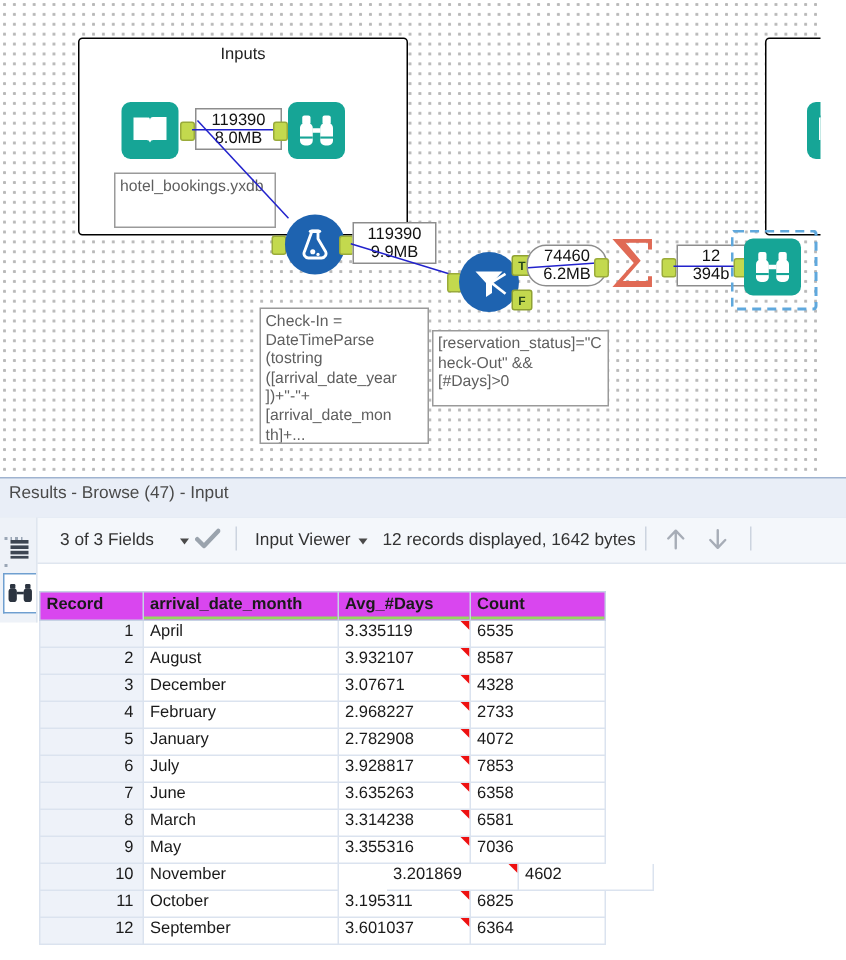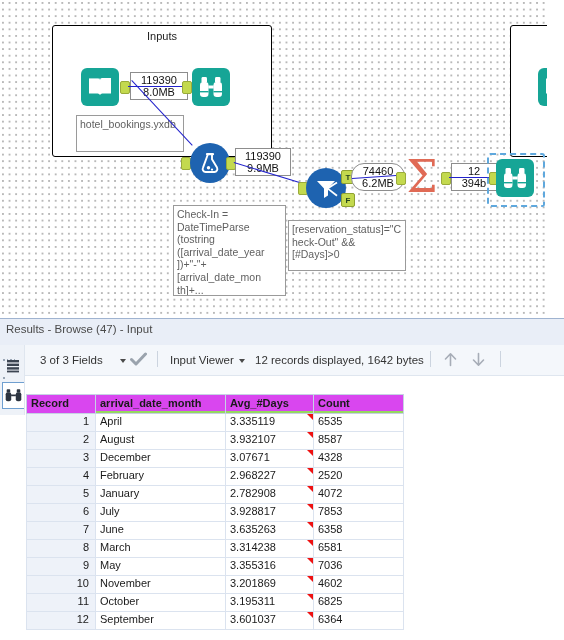--- a/index.html
+++ b/index.html
@@ -345,21 +345,21 @@
           <div class="tr" style="top: 56px; left: 0px;">
             <div class="td rec" style="width: 70px;"><span>3</span></div>
             <div class="td" style="width: 130px;"><span>December</span></div>
             <div class="td" style="width: 88px;"><span>3.07671</span><div class="flag"></div></div>
             <div class="td" style="width: 90px;"><span>4328</span></div>
           </div>
           <div class="tr" style="top: 74px; left: 0px;">
             <div class="td rec" style="width: 70px;"><span>4</span></div>
             <div class="td" style="width: 130px;"><span>February</span></div>
             <div class="td" style="width: 88px;"><span>2.968227</span><div class="flag"></div></div>
-            <div class="td" style="width: 90px;"><span>2520</span></div>
+            <div class="td" style="width: 90px;"><span>2733</span></div>
           </div>
           <div class="tr" style="top: 92px; left: 0px;">
             <div class="td rec" style="width: 70px;"><span>5</span></div>
             <div class="td" style="width: 130px;"><span>January</span></div>
             <div class="td" style="width: 88px;"><span>2.782908</span><div class="flag"></div></div>
             <div class="td" style="width: 90px;"><span>4072</span></div>
           </div>
           <div class="tr" style="top: 110px; left: 0px;">
             <div class="td rec" style="width: 70px;"><span>6</span></div>
             <div class="td" style="width: 130px;"><span>July</span></div>
@@ -380,21 +380,21 @@
           </div>
           <div class="tr" style="top: 164px; left: 0px;">
             <div class="td rec" style="width: 70px;"><span>9</span></div>
             <div class="td" style="width: 130px;"><span>May</span></div>
             <div class="td" style="width: 88px;"><span>3.355316</span><div class="flag"></div></div>
             <div class="td" style="width: 90px;"><span>7036</span></div>
           </div>
           <div class="tr" style="top: 182px; left: 0px;">
             <div class="td rec" style="width: 70px;"><span>10</span></div>
             <div class="td" style="width: 130px;"><span>November</span></div>
-            <div class="td" style="width: 88px;"><span>3.201869</span><div class="flag"></div></div>
+            <div class="td" style="width: 88px; margin-left: 32px;"><span>3.201869</span><div class="flag"></div></div>
             <div class="td" style="width: 90px;"><span>4602</span></div>
           </div>
           <div class="tr" style="top: 200px; left: 0px;">
             <div class="td rec" style="width: 70px;"><span>11</span></div>
             <div class="td" style="width: 130px;"><span>October</span></div>
             <div class="td" style="width: 88px;"><span>3.195311</span><div class="flag"></div></div>
             <div class="td" style="width: 90px;"><span>6825</span></div>
           </div>
           <div class="tr" style="top: 218px; left: 0px;">
             <div class="td rec" style="width: 70px;"><span>12</span></div>

